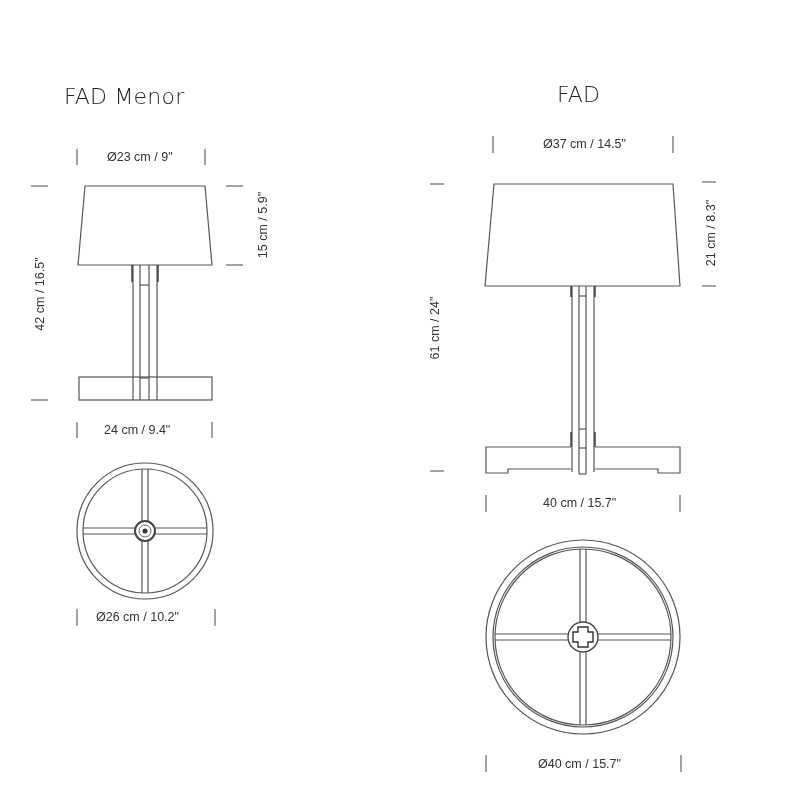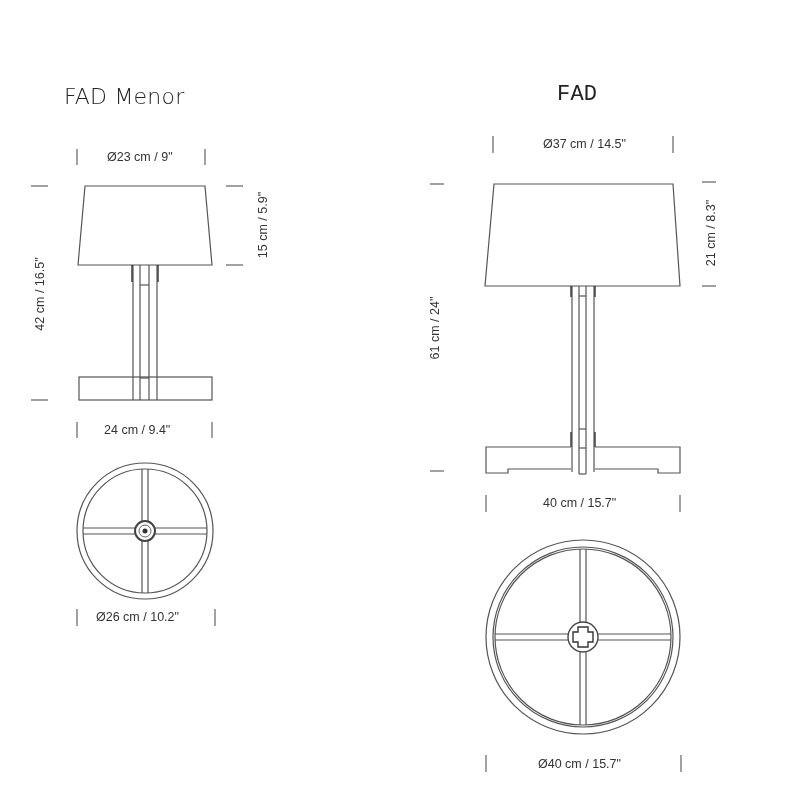--- a/index.html
+++ b/index.html
@@ -12,21 +12,21 @@
           transform-origin: center center; transform: rotate(-90deg); }
   svg { position: absolute; left: 0; top: 0; }
   .ln { stroke: #555; stroke-width: 1.2; fill: none; }
   .lnd { stroke: #333; stroke-width: 1.4; fill: none; }
   .tk { stroke: #555; stroke-width: 1.1; }
 </style>
 </head>
 <body>
 
 <div class="title" style="left:64px; top:84px;">FAD Menor</div>
-<div class="title" style="left:557px; top:82px;font-family:Liberation Mono, monospace;">FAD</div>
+<div class="title" style="left:557px; top:82px;">FAD</div>
 
 <svg width="800" height="800" viewBox="0 0 800 800">
 
   <g>
 
     <line class="tk" x1="77" y1="149" x2="77" y2="165"></line>
     <line class="tk" x1="205" y1="149" x2="205" y2="165"></line>
 
     <polygon class="ln" points="85,186 205,186 212,265 78,265"></polygon>
 

